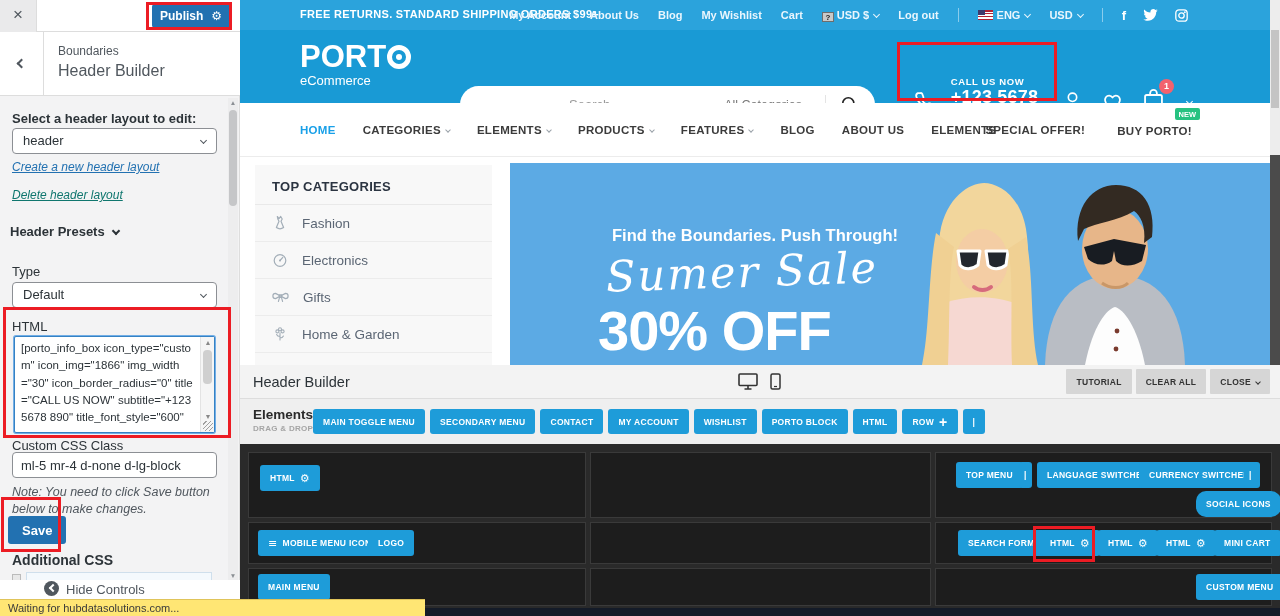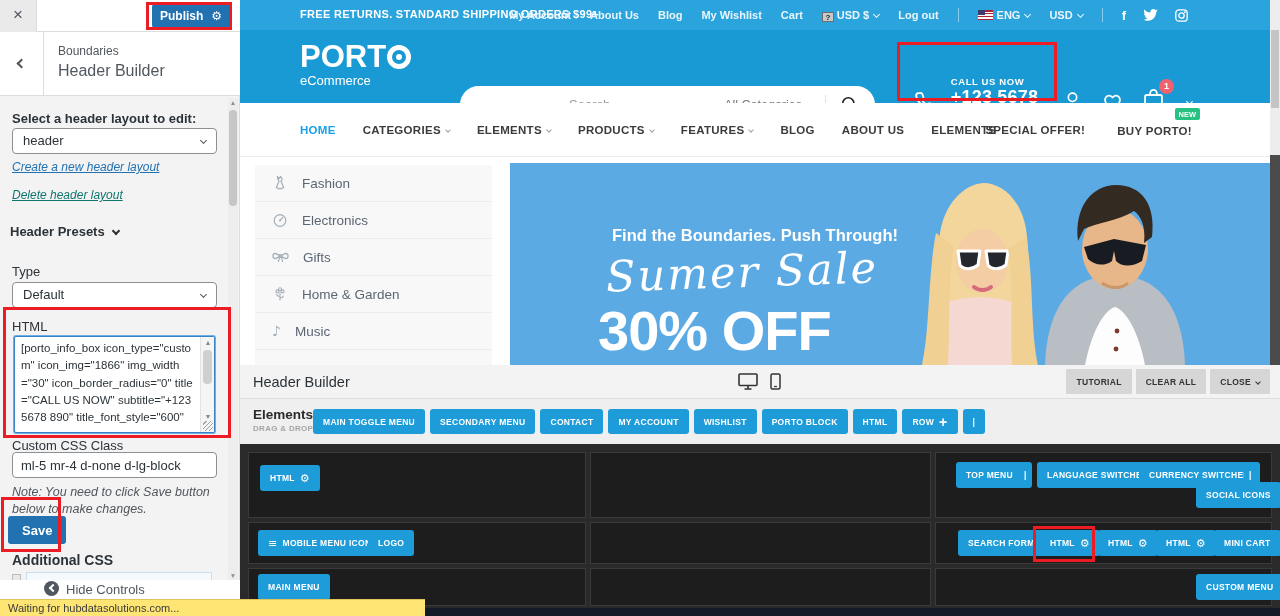--- a/index.html
+++ b/index.html
@@ -296,20 +296,21 @@
         <span class="nav-item">SPECIAL OFFER!</span>
         <span class="buy-wrap">
           <span class="nav-item">BUY PORTO!</span>
           <span class="new-badge">NEW</span>
         </span>
       </div>
     </div>
 
     <div class="pv-content">
       <div class="catpanel">
+        <div class="cat-title">TOP CATEGORIES</div>
         <div class="cat-item">
           <svg width="16" height="16" viewBox="0 0 16 16">
               <path d="M5.3 1.5 7 3.6 8.7 1.5 10.2 4 9 6.2 11.6 12.6c-2.1 1.5-5.1 1.5-7.2 0L7 6.2 5.8 4z" fill="none" stroke="currentColor" stroke-width="1.2" stroke-linejoin="round"></path>
             </svg>
           <span>Fashion</span>
         </div>
         <div class="cat-item">
           <svg width="16" height="16" viewBox="0 0 16 16">
               <circle cx="8" cy="8.5" r="5.8" fill="none" stroke="currentColor" stroke-width="1.2"></circle>
               <line x1="8" y1="8.5" x2="10.8" y2="5.4" stroke="currentColor" stroke-width="1.2" stroke-linecap="round"></line>
@@ -417,21 +418,21 @@
         <div class="cell" style="left:695px; top:8px; width:337px; height:66px;"></div>
         <span class="bluebtn hbb" style="left:20px; top:21px;">
             <span>HTML</span>
             <span class="gear">⚙</span>
           </span>
         <span class="bluebtn hbb" style="left:716px; top:18px;">TOP MENU</span>
         <span class="bluebtn hbb" style="left:779px; top:18px; padding:0 5px;">|</span>
         <span class="bluebtn hbb" style="left:797px; top:18px;">LANGUAGE SWITCHER</span>
         <span class="bluebtn hbb" style="left:899px; top:18px;">CURRENCY SWITCHER</span>
         <span class="bluebtn hbb" style="left:1004px; top:18px; padding:0 5px;">|</span>
-        <span class="bluebtn hbb" style="left:956px; top:38px;">SOCIAL ICONS</span>
+        <span class="bluebtn hbb" style="left:956px; top:47px;border-radius:10px;">SOCIAL ICONS</span>
 
         <div class="cell" style="left:8px; top:78px; width:338px; height:42px;"></div>
         <div class="cell" style="left:350px; top:78px; width:341px; height:42px;"></div>
         <div class="cell" style="left:695px; top:78px; width:337px; height:42px;"></div>
         <span class="bluebtn hbb" style="left:18px; top:86px;">
             <span class="burger">≡</span>
             <span>MOBILE MENU ICON</span>
           </span>
         <span class="bluebtn hbb" style="left:128px; top:86px;">LOGO</span>
         <span class="bluebtn hbb" style="left:718px; top:86px;">SEARCH FORM</span>

